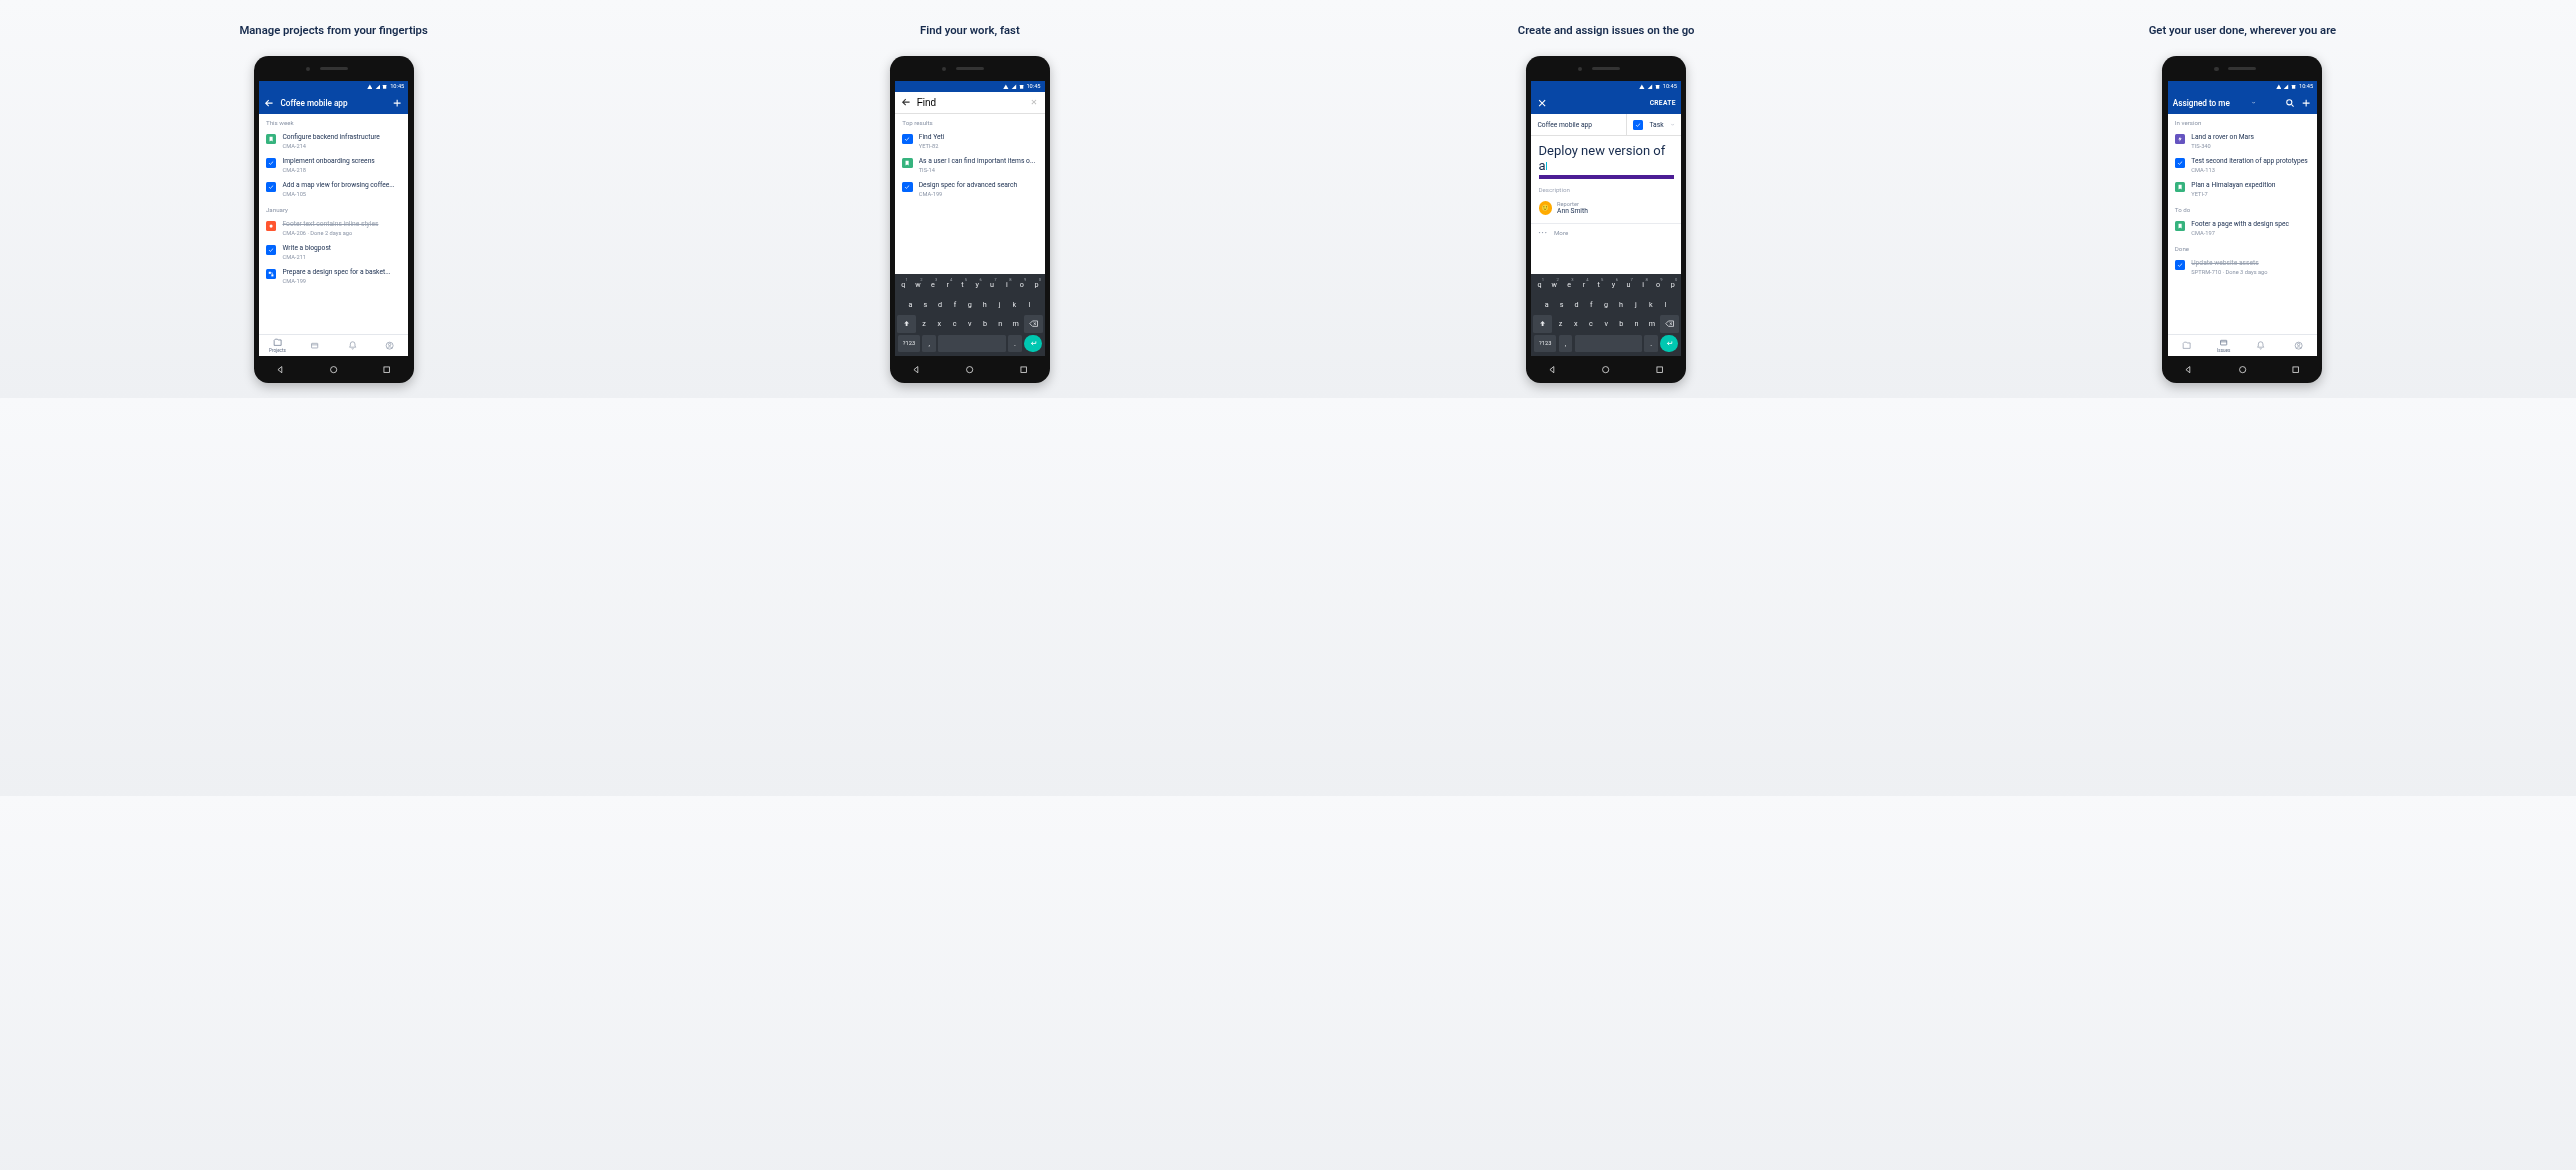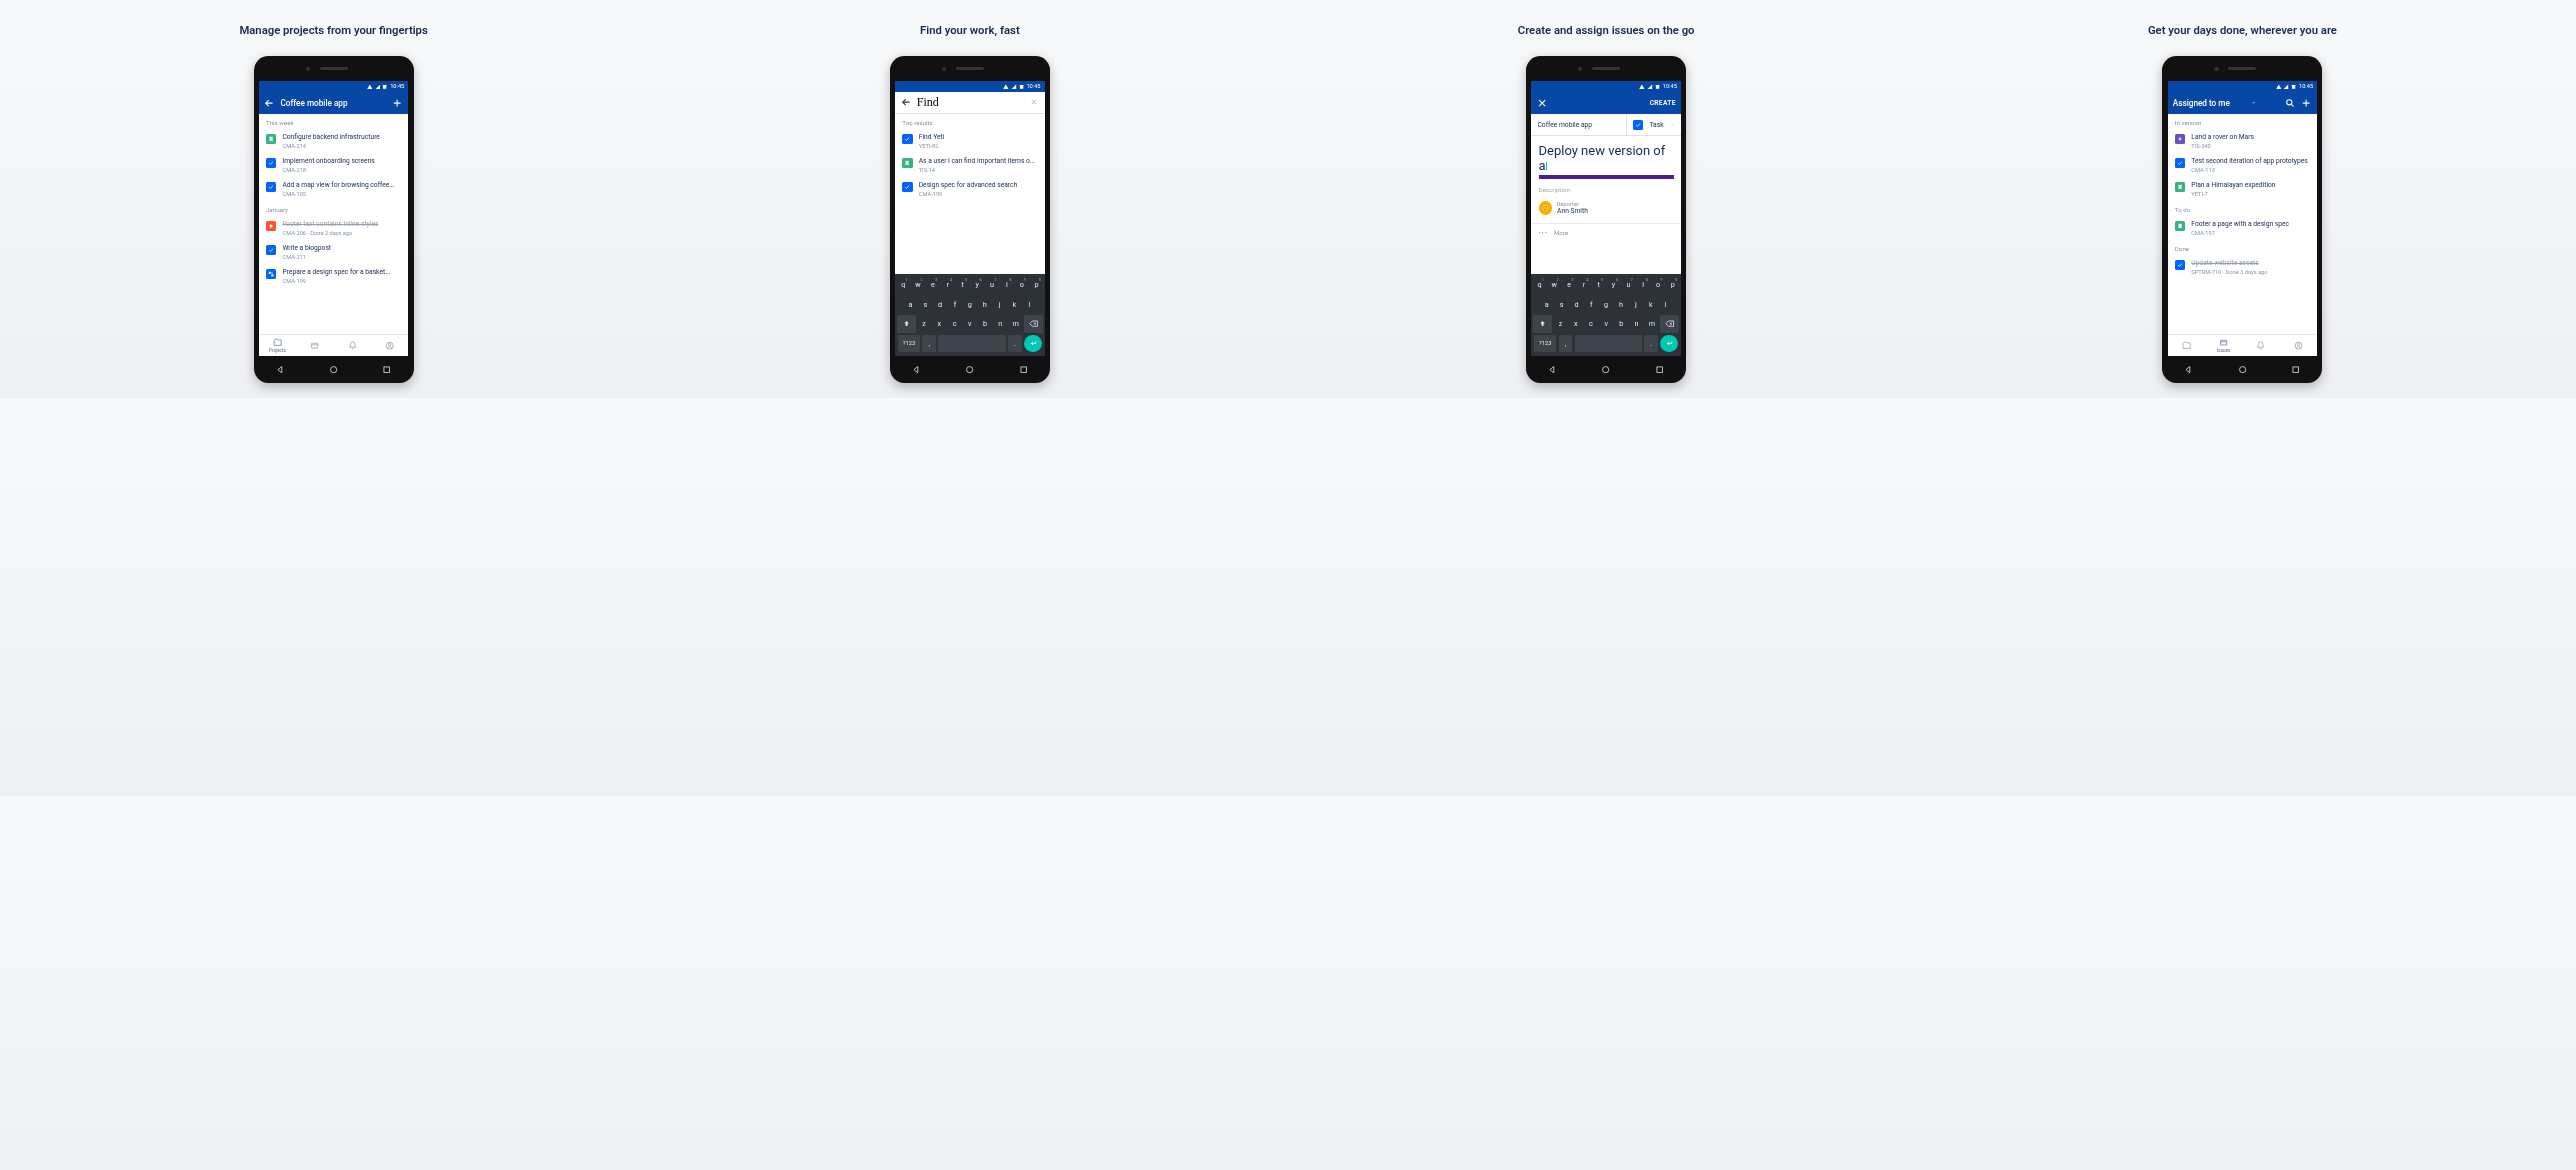--- a/index.html
+++ b/index.html
@@ -42,21 +42,21 @@
 .row-text { flex:1; min-width:0; }
 .row-title { font-size:6.7px; color:#172B4D; line-height:1.3; white-space:nowrap; overflow:hidden; text-overflow:ellipsis; }
 .row-title.struck { text-decoration:line-through; color:#97a0af; }
 .row-sub { font-size:5.7px; color:#8a94a6; margin-top:1px; }
 .bottomnav { height:21.6px; border-top:0.5px solid #e4e7ec; display:flex; }
 .bottomnav .tab { flex:1; display:flex; flex-direction:column; align-items:center; justify-content:center; gap:0.5px; color:#8a94a6; }
 .bottomnav .tab.active { color:#5e6c84; }
 .bottomnav .tab svg { width:9.3px; height:9.3px; stroke:currentColor; fill:none; stroke-width:1.8; }
 .bottomnav .tab span { font-size:4.6px; }
 .searchbar { flex:1; display:flex; align-items:center; }
-.searchbar input { border:none; outline:none; font-size:12px; width:100%; background:transparent;font-family:Liberation Serif, serif; }
+.searchbar input { border:none; outline:none; font-size:10px; width:100%; background:transparent; }
 .create-row { display:flex; border-bottom:0.5px solid #e0e0e0; }
 .create-cell { padding:5.2px 6.2px; font-size:6.7px; color:#172B4D; display:flex; align-items:center; gap:4.1px; }
 .create-cell.left { flex:1; border-right:0.5px solid #e0e0e0; }
 .create-cell.right { width:54px; justify-content:space-between; }
 .summary-input { padding:6.2px 7.2px 3.1px; }
 .summary-input .field { font-size:13px; color:#172B4D; border-bottom:4px solid #4c1d95; padding-bottom:2.1px; }
 .cursor { display:inline-block; width:0.5px; height:8.2px; background:#00B8D9; vertical-align:middle; margin-left:0.5px; }
 .desc-label { font-size:6.2px; color:#a0a8b8; padding:4.1px 7.2px; }
 .reporter-row { display:flex; align-items:center; gap:5.2px; padding:3.1px 7.2px; }
 .avatar { width:13.4px; height:13.4px; border-radius:50%; background:#FFAB00; display:flex; align-items:center; justify-content:center; font-size:6.7px; }
@@ -491,21 +491,21 @@
             <circle cx="12" cy="12" r="8"></circle>
           </svg>
       <svg viewBox="0 0 24 24">
             <rect x="5" y="5" width="14" height="14"></rect>
           </svg>
     </div>
   </div>
 </div>
 
 <div class="col">
-  <div class="caption">Get your days done, wherever you are</div>
+  <div class="caption">Get your user done, wherever you are</div>
   <div class="phone">
     <div class="speaker"></div>
         <div class="camera"></div>
     <div class="screen">
       <div class="statusbar">
         <svg viewBox="0 0 24 24">
               <path d="M1 21h22L12 2 1 21z"></path>
             </svg>
         <svg viewBox="0 0 24 24">
               <path d="M2 22h20V2L2 22z"></path>

